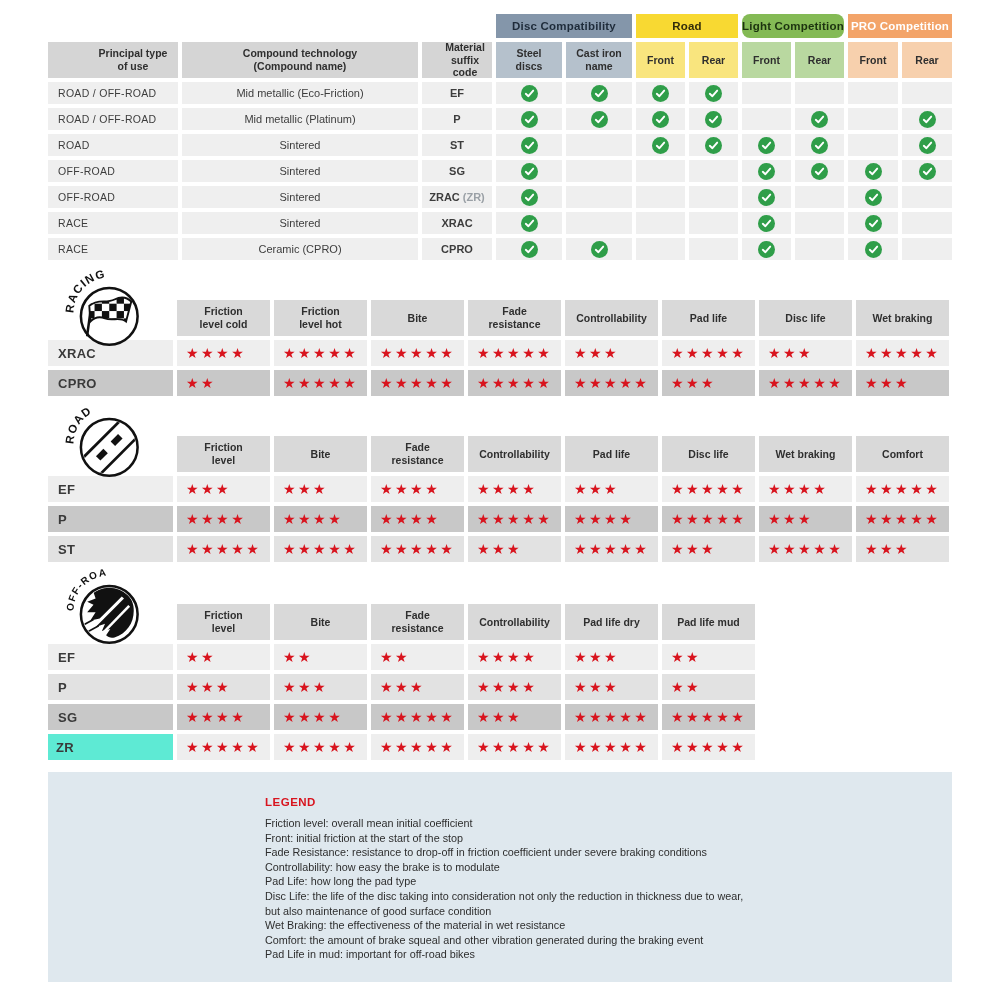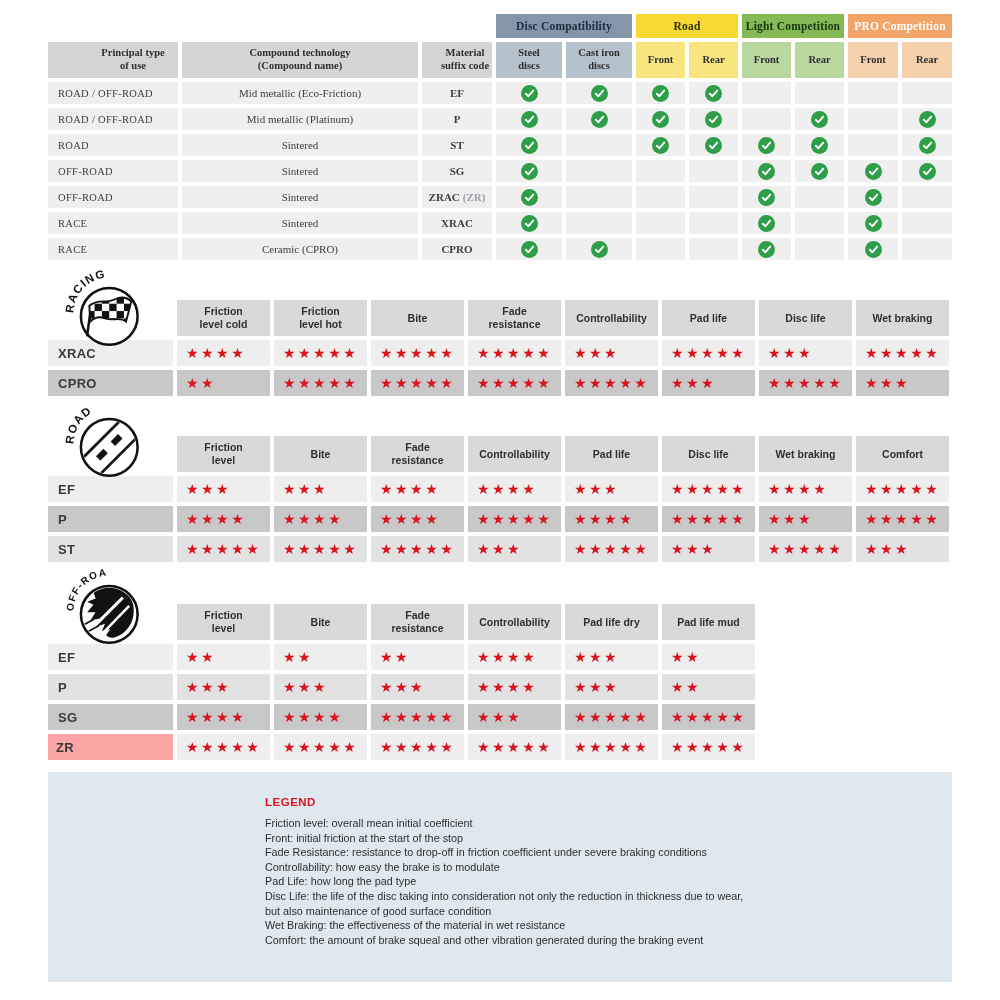--- a/index.html
+++ b/index.html
@@ -1,20 +1,20 @@
 <!DOCTYPE html>
 <html><head>
 <meta charset="utf-8">
 <style>
   html,body{margin:0;padding:0;background:#fff;}
   #page{position:relative;width:1000px;height:1000px;background:#fff;overflow:hidden;
         font-family:"Liberation Sans",sans-serif;}
   .grid{display:grid;gap:4px;}
   
-  #compat{position:absolute;top:14px;left:48px;font-family:Liberation Serif, serif;}
+  #compat{position:absolute;top:14px;left:48px;}
   #compat-grid{grid-template-columns:130px 236px 70px 66px 66px 49px 49px 49px 49px 50px 50px;}
   .gh{height:24px;display:flex;align-items:center;justify-content:center;
       font-weight:bold;font-size:11.5px;letter-spacing:.2px;}
   .ch{height:36px;display:flex;align-items:center;justify-content:center;text-align:center;
       font-weight:bold;font-size:10.5px;line-height:1.2;color:#2f2f2f;white-space:pre-line;}
   .cell{height:22px;display:flex;align-items:center;justify-content:center;
         background:#efefef;font-size:11px;color:#3d3d3d;}
   .cell.use{justify-content:flex-start;padding-left:10px;font-size:10.5px;letter-spacing:.3px;box-sizing:border-box;}
   .cell.code{font-weight:bold;}
   .code-note{color:#9aa0a6;font-weight:bold;margin-left:3px;}
@@ -41,32 +41,32 @@
 </style>
 </head>
 <body>
 
 <div id="page">
   <div id="compat">
     <div id="compat-grid" class="grid">
         <div class="spacer" style="grid-column: 1 / span 3;"></div>
         <div class="gh" style="grid-column: span 2; background: rgb(132, 150, 170); color: rgb(30, 43, 58);">Disc Compatibility</div>
         <div class="gh" style="grid-column: span 2; background: rgb(248, 217, 50); color: rgb(51, 45, 10);">Road</div>
-        <div class="gh" style="grid-column: span 2; background: rgb(132, 186, 85); color: rgb(28, 51, 15);">Light Competition</div>
+        <div class="gh" style="grid-column: span 2; background: rgb(132, 186, 85); color: rgb(28, 51, 15); border-radius: 8px;">Light Competition</div>
         <div class="gh" style="grid-column: span 2; background: rgb(243, 164, 105); color: rgb(255, 255, 255);">PRO Competition</div>
         <div class="ch" style="background: rgb(213, 213, 213); padding-left: 40px;">Principal type
 of use</div>
         <div class="ch" style="background: rgb(213, 213, 213);">Compound technology
 (Compound name)</div>
         <div class="ch" style="background: rgb(213, 213, 213); padding-left: 16px;">Material
 suffix code</div>
         <div class="ch" style="background: rgb(181, 193, 204);">Steel
 discs</div>
         <div class="ch" style="background: rgb(181, 193, 204);">Cast iron
-discs</div>
+name</div>
         <div class="ch" style="background: rgb(249, 229, 126);">Front</div>
         <div class="ch" style="background: rgb(249, 229, 126);">Rear</div>
         <div class="ch" style="background: rgb(185, 216, 160);">Front</div>
         <div class="ch" style="background: rgb(185, 216, 160);">Rear</div>
         <div class="ch" style="background: rgb(247, 208, 173);">Front</div>
         <div class="ch" style="background: rgb(247, 208, 173);">Rear</div>
         <div class="cell use">ROAD / OFF-ROAD</div>
         <div class="cell compound">Mid metallic (Eco-Friction)</div>
         <div class="cell code">
           <span>EF</span>
@@ -477,21 +477,21 @@
         <div class="rstars" style="background: rgb(226, 226, 226); color: rgb(216, 20, 30);">★★★★</div>
         <div class="rstars" style="background: rgb(226, 226, 226); color: rgb(216, 20, 30);">★★★</div>
         <div class="rstars" style="background: rgb(226, 226, 226); color: rgb(216, 20, 30);">★★</div>
         <div class="rlabel" style="background: rgb(200, 200, 200);">SG</div>
         <div class="rstars" style="background: rgb(200, 200, 200); color: rgb(216, 20, 30);">★★★★</div>
         <div class="rstars" style="background: rgb(200, 200, 200); color: rgb(216, 20, 30);">★★★★</div>
         <div class="rstars" style="background: rgb(200, 200, 200); color: rgb(216, 20, 30);">★★★★★</div>
         <div class="rstars" style="background: rgb(200, 200, 200); color: rgb(216, 20, 30);">★★★</div>
         <div class="rstars" style="background: rgb(200, 200, 200); color: rgb(216, 20, 30);">★★★★★</div>
         <div class="rstars" style="background: rgb(200, 200, 200); color: rgb(216, 20, 30);">★★★★★</div>
-        <div class="rlabel" style="background: #fca5a5; padding-left: 8px;">ZR</div>
+        <div class="rlabel" style="background: #5eead4; padding-left: 8px;">ZR</div>
         <div class="rstars" style="background: rgb(238, 238, 238); color: rgb(216, 20, 30);">★★★★★</div>
         <div class="rstars" style="background: rgb(238, 238, 238); color: rgb(216, 20, 30);">★★★★★</div>
         <div class="rstars" style="background: rgb(238, 238, 238); color: rgb(216, 20, 30);">★★★★★</div>
         <div class="rstars" style="background: rgb(238, 238, 238); color: rgb(216, 20, 30);">★★★★★</div>
         <div class="rstars" style="background: rgb(238, 238, 238); color: rgb(216, 20, 30);">★★★★★</div>
         <div class="rstars" style="background: rgb(238, 238, 238); color: rgb(216, 20, 30);">★★★★★</div>
       </div>
   </div>
 
   <div id="legend" style="background: rgb(223, 232, 238);">
@@ -499,15 +499,16 @@
     <div id="legend-items">
         <p class="leg-item"><span class="leg-term">Friction level:</span><span class="leg-desc">overall mean initial coefficient</span></p>
         <p class="leg-item"><span class="leg-term">Front:</span><span class="leg-desc">initial friction at the start of the stop</span></p>
         <p class="leg-item"><span class="leg-term">Fade Resistance:</span><span class="leg-desc">resistance to drop-off in friction coefficient under severe braking conditions</span></p>
         <p class="leg-item"><span class="leg-term">Controllability:</span><span class="leg-desc">how easy the brake is to modulate</span></p>
         <p class="leg-item"><span class="leg-term">Pad Life:</span><span class="leg-desc">how long the pad type</span></p>
         <p class="leg-item"><span class="leg-term">Disc Life:</span><span class="leg-desc">the life of the disc taking into consideration not only the reduction in thickness due to wear,</span></p>
         <p class="leg-item"><span class="leg-desc">but also maintenance of good surface condition</span></p>
         <p class="leg-item"><span class="leg-term">Wet Braking:</span><span class="leg-desc">the effectiveness of the material in wet resistance</span></p>
         <p class="leg-item"><span class="leg-term">Comfort:</span><span class="leg-desc">the amount of brake squeal and other vibration generated during the braking event</span></p>
+        <p class="leg-item"><span class="leg-term">Pad Life in mud:</span><span class="leg-desc">important for off-road bikes</span></p>
       </div>
   </div>
 </div>
 
 </body></html>

